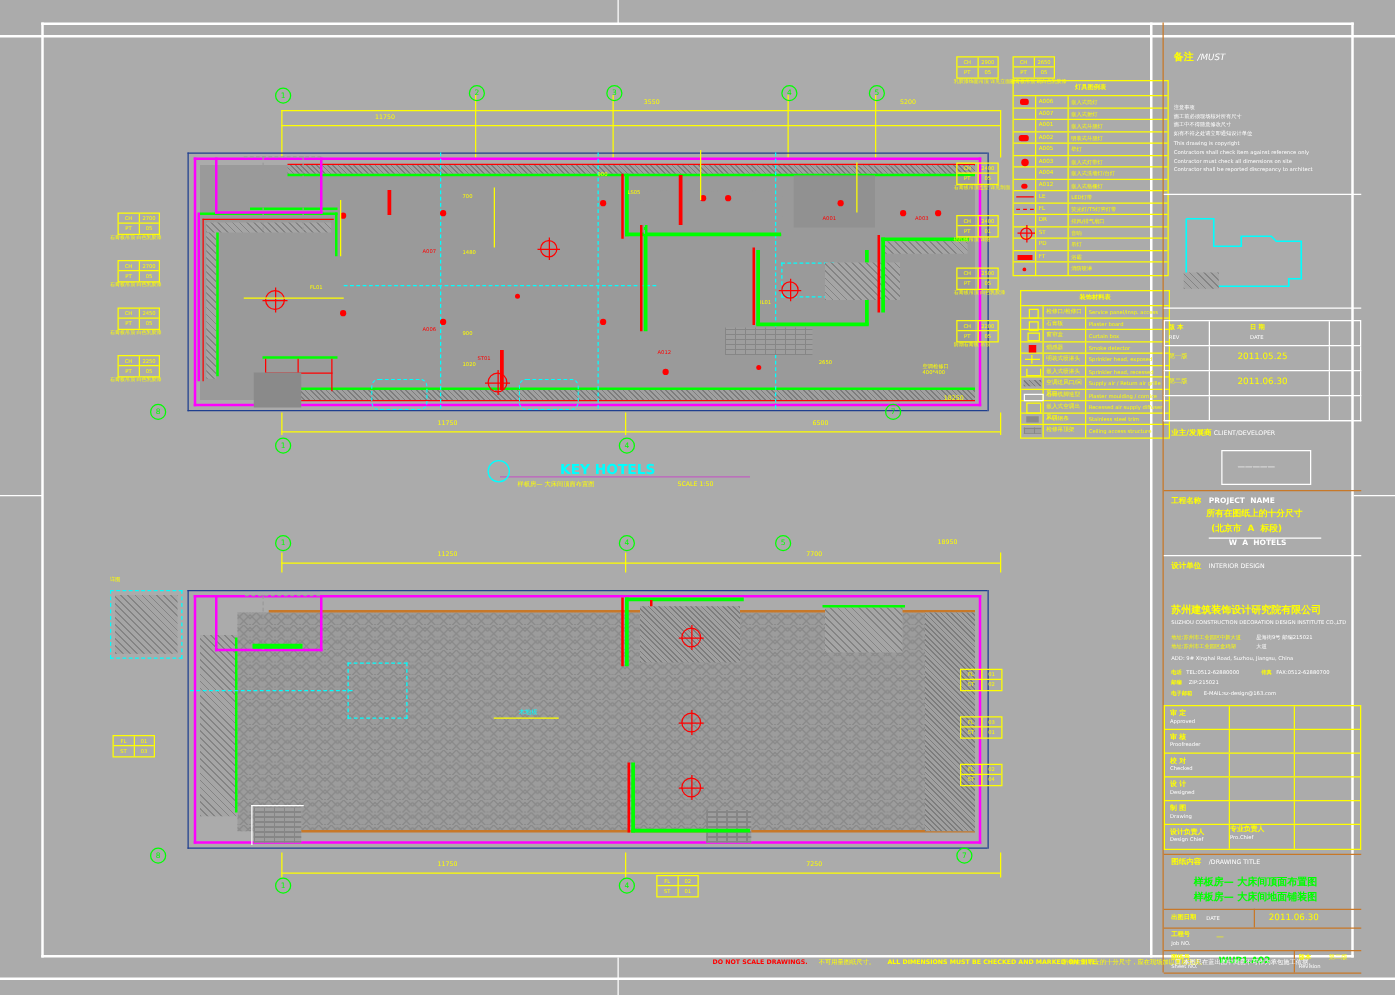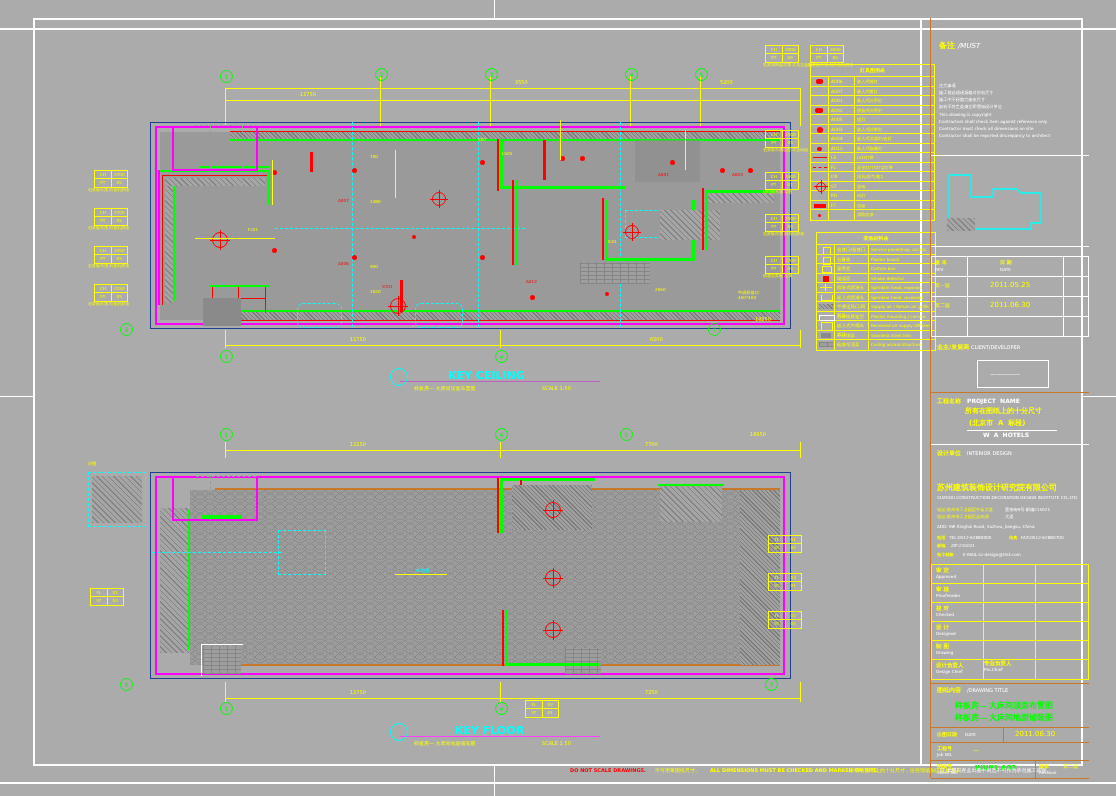--- a/index.html
+++ b/index.html
@@ -16,21 +16,21 @@
   .rline{position:absolute;background:#ff0000;}
   .bline{position:absolute;background:#1f3f8f;}
   .grayfill{position:absolute;background:#9a9a9a;}
   .dkgray{position:absolute;background:#8a8a8a;}
   .oline{position:absolute;background:#c87828;}
 
   .txt{position:absolute;white-space:pre;line-height:1;}
   .y{color:#ffff00;} .c{color:#00ffff;} .r{color:#ff0000;}
   .w{color:#ffffff;} .g{color:#00ff00;}
   .t5{font-size:4.2px;} .t6{font-size:5px;} .t7{font-size:6px;}
-  .t8{font-size:7px;} .t9{font-size:8px;font-family:Liberation Serif, serif;}
+  .t8{font-size:7px;} .t9{font-size:8px;}
   .t12{font-size:11px;}
   .b{font-weight:bold;}
 
   
   #tb{position:absolute;left:925px;top:18px;width:170px;height:760px;}
   .tbsep{position:absolute;background:#ffffff;left:0;width:170px;height:1px;}
   .tbo{position:absolute;background:#c87828;left:0;width:170px;height:1px;}
 
   
   .revtab{position:absolute;left:6px;width:158px;}
@@ -284,21 +284,21 @@
     <div class="bub" style="left:160px;top:310px;">1</div>
     <div class="bub" style="left:435px;top:310px;">4</div>
     <div class="bub" style="left:648px;top:283px;">7</div>
     <div class="bub" style="left:60px;top:283px;">8</div>
   </div>
 
   <div class="drawtitle" style="left:400px;top:370px;width:200px;">
     <div style="position:relative;height:14px;">
       <div style="position:absolute;left:0;right:0;top:11px;height:1px;background:#c060c0;"></div>
       <div style="position:absolute;left:-10px;top:-2px;width:16px;height:16px;border:1px solid #00ffff;border-radius:50%;"></div>
-      <div class="txt c t12 b" style="left:48px;top:0;">KEY CEILING</div>
+      <div class="txt c t12 b" style="left:48px;top:0;">KEY HOTELS</div>
     </div>
     <div style="position:relative;height:10px;">
       <div class="txt y t6" style="left:14px;top:2px;">样板房— 大床间顶面布置图</div>
       <div class="txt y t6" style="left:142px;top:2px;">SCALE 1:50</div>
     </div>
   </div>
 
   <div class="abs" style="left:60px;top:410px;width:800px;height:340px;">
 
     <div class="yline" style="left:165px;top:40px;width:575px;height:1px;"></div>
@@ -377,31 +377,20 @@
     <div class="bub" style="left:160px;top:292px;">1</div>
     <div class="bub" style="left:435px;top:292px;">4</div>
     <div class="bub" style="left:705px;top:268px;">7</div>
     <div class="bub" style="left:60px;top:268px;">8</div>
 
     <div class="dashc" style="left:28px;top:62px;width:58px;height:55px;"></div>
     <div class="hatch-diag" style="position:absolute;left:32px;top:66px;width:50px;height:47px;"></div>
     <div class="txt y t5" style="left:28px;top:52px;">详图</div>
   </div>
 
-  <div class="drawtitle" style="left:400px;top:725px;width:200px;">
-    <div style="position:relative;height:14px;">
-      <div style="position:absolute;left:0;right:0;top:11px;height:1px;background:#ff40ff;"></div>
-      <div style="position:absolute;left:-10px;top:-2px;width:16px;height:16px;border:1px solid #00ffff;border-radius:50%;"></div>
-      <div class="txt c t12 b" style="left:55px;top:0;">KEY FLOOR</div>
-    </div>
-    <div style="position:relative;height:10px;">
-      <div class="txt y t6" style="left:14px;top:2px;">样板房— 大床间地面铺装图</div>
-      <div class="txt y t6" style="left:142px;top:2px;">SCALE 1:50</div>
-    </div>
-  </div>
 
   <div class="abs" style="left:88px;top:170px;">
     <div class="tag" style="left:6px;top:0;">
       <div class="tagr">
           <div class="tagc">CH</div>
           <div class="tagc">2700</div>
         </div>
       <div class="tagr">
           <div class="tagc">PT</div>
           <div class="tagc">05</div>

